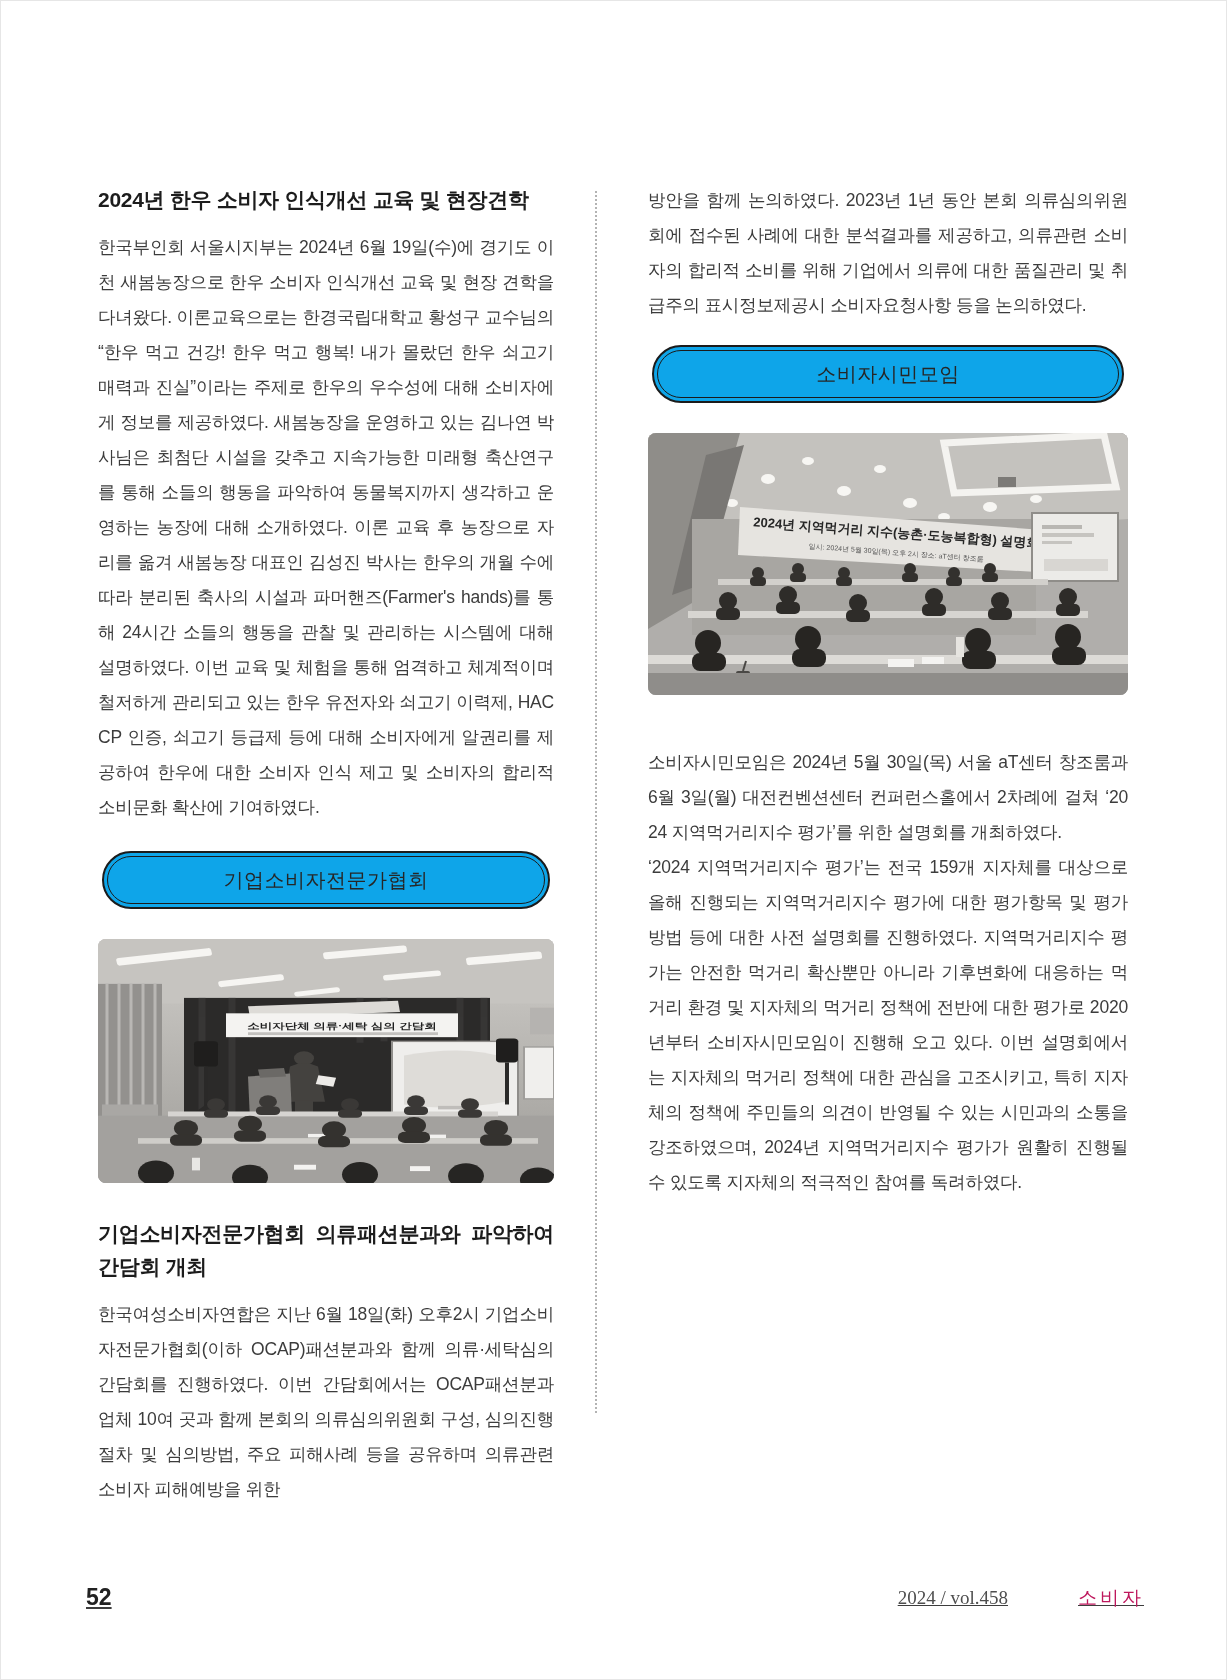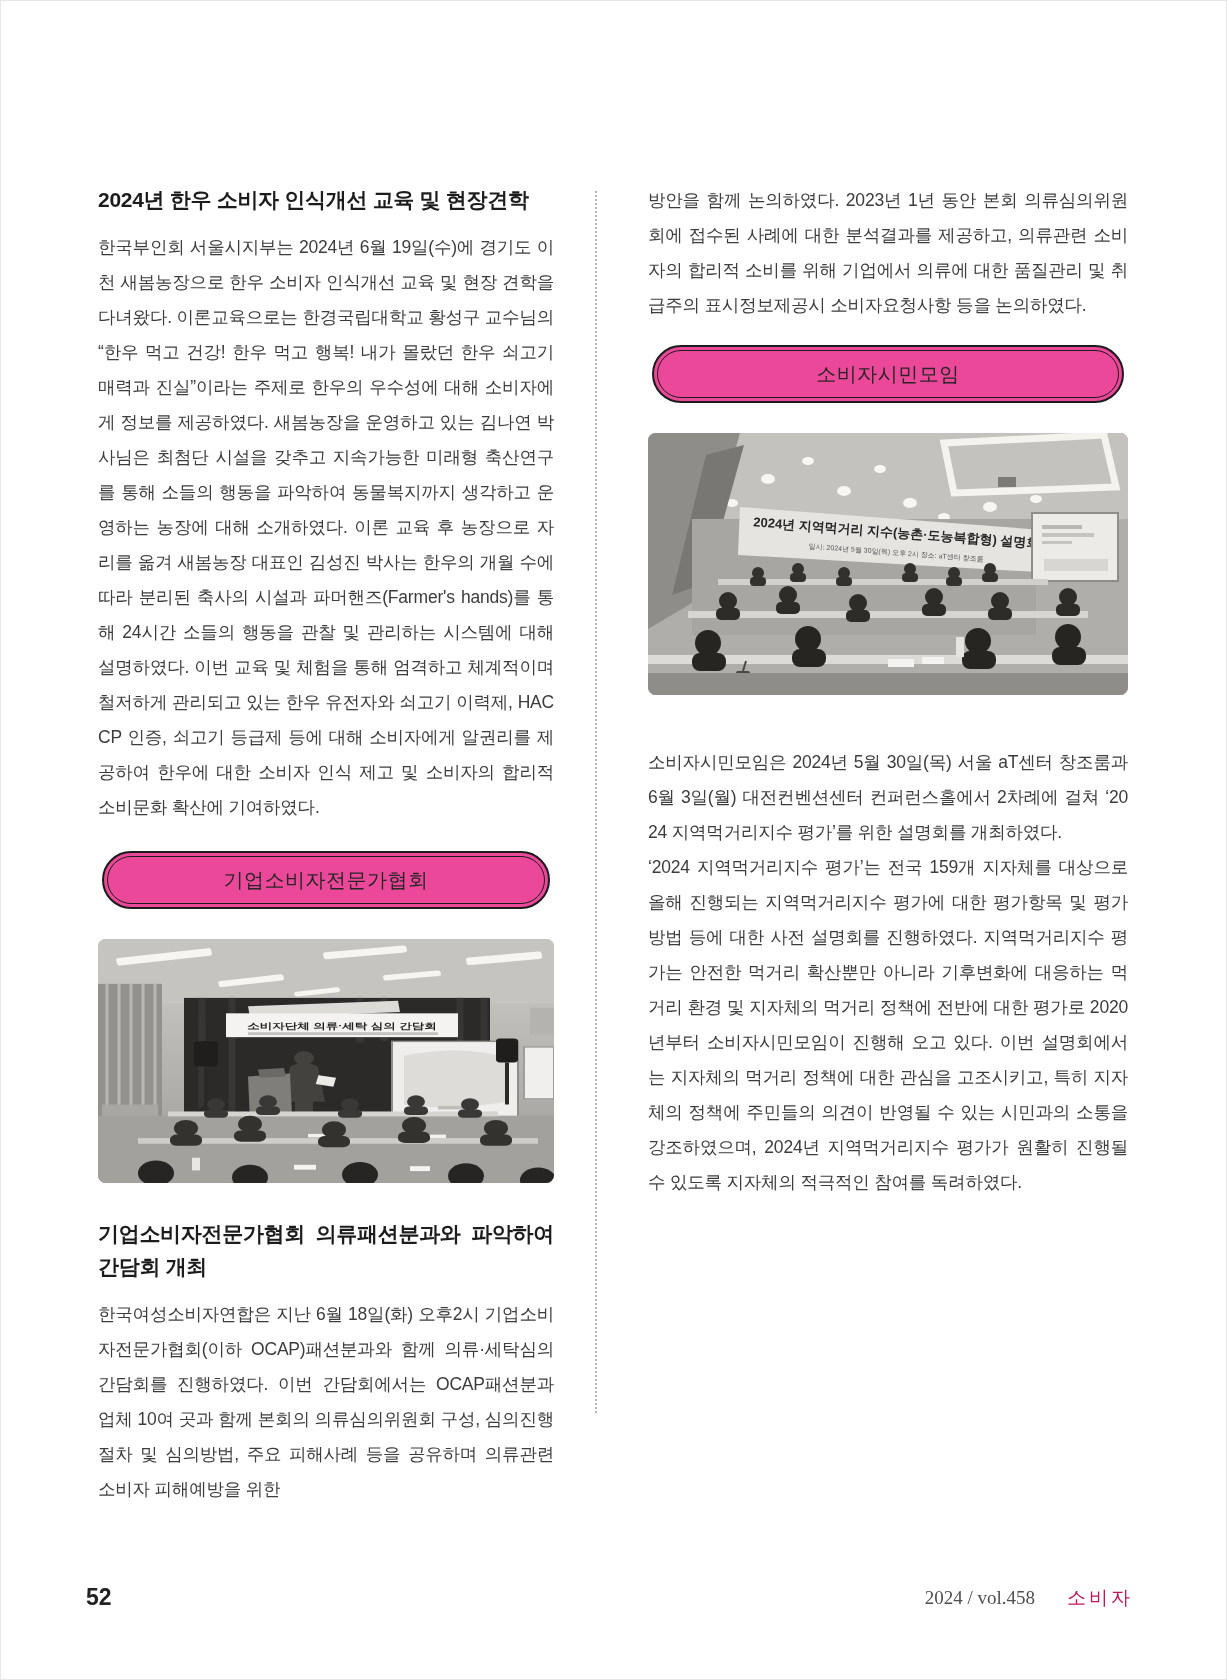--- a/index.html
+++ b/index.html
@@ -22,39 +22,39 @@
     margin-bottom:14px;
   }
   .body-text {
     font-size:17.5px; line-height:35px; color:#3c3c3c; letter-spacing:-0.2px;
     text-align:justify; word-break:break-all; white-space:pre-line;
   }
   .mb-26 { margin-bottom:26px; }
   .mb-22 { margin-bottom:22px; }
   .pill {
     height:58px; margin:0 4px 30px 4px; position:relative;
-    background:#ec4899; border:2.5px solid #1b1b1b; border-radius:32px;
+    background:#0ea5e9; border:2.5px solid #1b1b1b; border-radius:32px;
     display:flex; align-items:center; justify-content:center;
   }
   .pill::after {
     content:""; position:absolute; inset:3px; border:1.5px solid #1b1b1b;
     border-radius:28px; pointer-events:none;
   }
   .pill span { font-size:20px; color:#262626; letter-spacing:0.5px; }
   .photo { border-radius:8px; overflow:hidden; background:#b0aeab; }
   .photo svg { display:block; width:100%; height:100%; }
   .photo-left  { height:244px; margin-bottom:34px; }
   .photo-right { height:262px; margin-bottom:50px; }
   svg text { font-family:"Liberation Sans", sans-serif; }
   .footer {
-    position:absolute; left:85px; right:93px; top:1583px;
-    display:flex; justify-content:space-between; align-items:center;
+    position:absolute; left:85px; right:82px; top:1583px;
+    display:flex; justify-content:space-between; align-items:center;text-decoration:underline;
   }
   .page-num { font-size:23px; font-weight:bold; color:#222222; }
-  .footer-right { display:flex; gap:32px; align-items:baseline; font-family:"Liberation Serif", serif; }
+  .footer-right { display:flex; gap:70px; align-items:baseline; font-family:"Liberation Serif", serif; }
   .issue { font-size:19px; color:#4e4e4e; }
   .brand { font-size:19px; color:#be185d; letter-spacing:3px; }
 </style>
 </head>
 <body>
 
 <div class="page">
 
   <div class="col col-left">
     <h2 class="article-title">2024년 한우 소비자 인식개선 교육 및 현장견학</h2>

